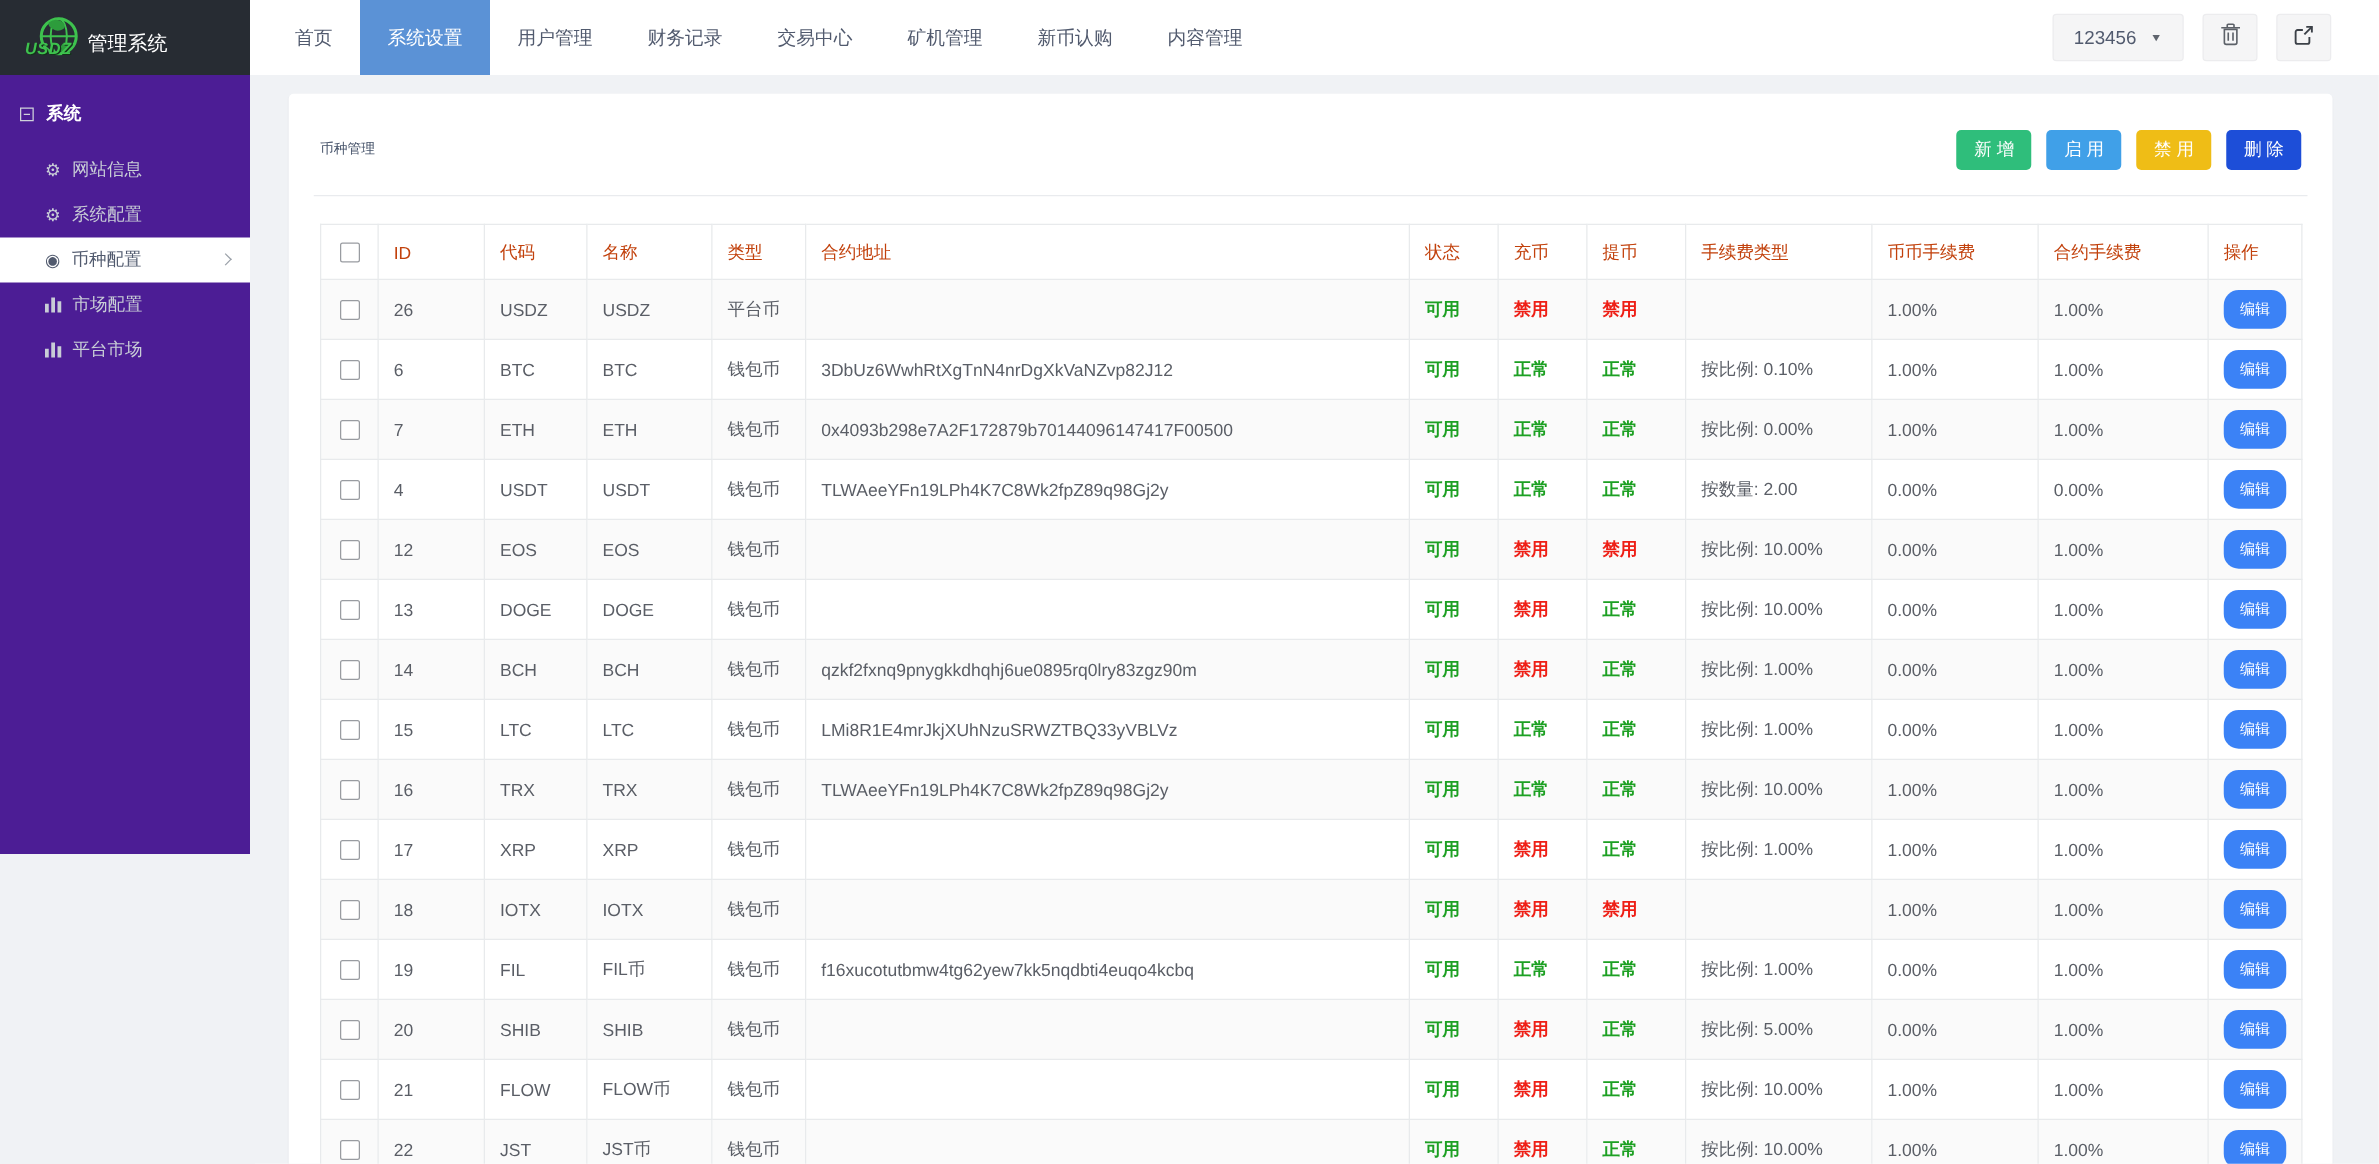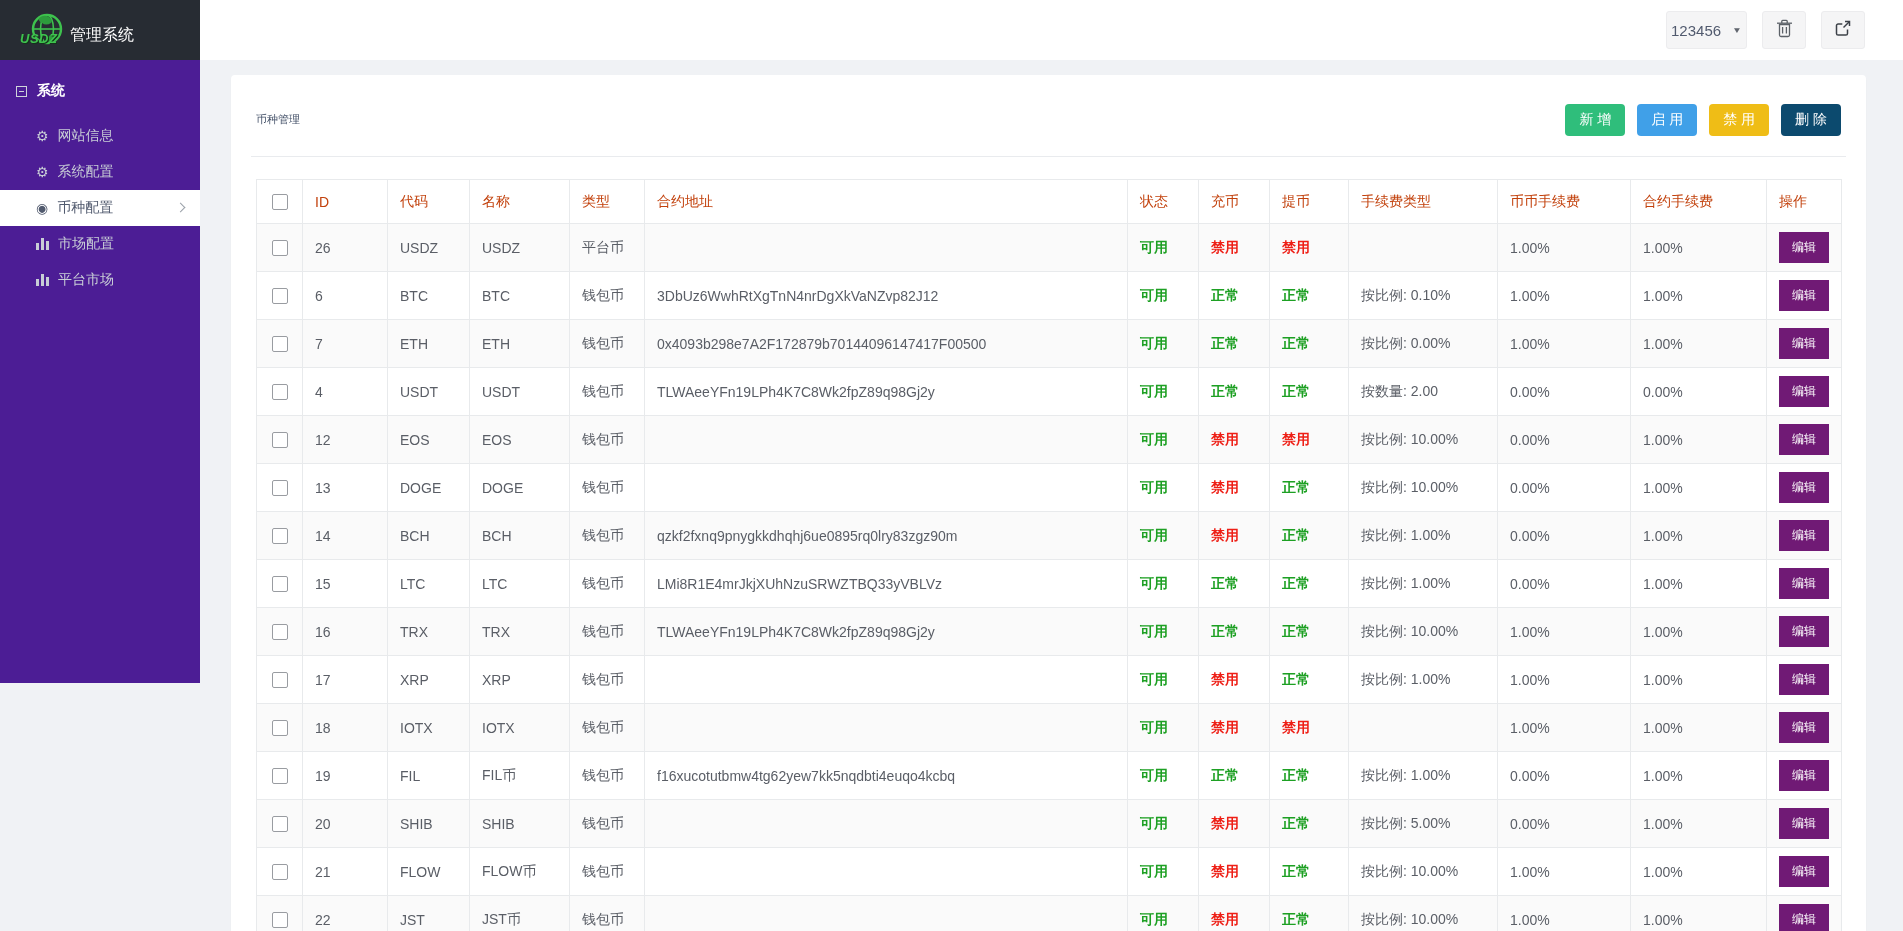--- a/index.html
+++ b/index.html
@@ -32,21 +32,21 @@
     display: flex; align-items: center; padding: 0 22px;
     font-size: 15px; color: #515a6e; cursor: pointer; white-space: nowrap;
   }
   .nav-item.active { background: #5b92d6; color: #fff; }
   .topbar-right {
     margin-left: auto; display: flex; align-items: center;
     gap: 15px; padding-right: 38px;
   }
   .user-dropdown {
     height: 38px; background: #f5f5f6; border: 1px solid #ececee;
-    border-radius: 3px; padding: 0 4px; display: flex; align-items: center;
+    border-radius: 3px; padding: 0 16px; display: flex; align-items: center;
     gap: 11px; font-size: 15px; color: #515a6e; cursor: pointer;
   }
   .caret-down { font-size: 10px; color: #60656e; transform: scaleY(0.85); }
   .icon-btn {
     width: 44px; height: 38px; background: #f5f5f6; border: 1px solid #ececee;
     border-radius: 3px; display: flex; align-items: center; justify-content: center;
     cursor: pointer;
   }
 
   
@@ -109,21 +109,21 @@
   }
   .coin-table td { height: 48px; font-size: 14px; color: #5a5e66; background: #fff; }
   .coin-table tbody tr:nth-child(odd) td { background: #fafafa; }
   .cb-col { text-align: center !important; padding: 0 !important; }
   .checkbox {
     display: inline-block; width: 16px; height: 16px; background: #fff;
     border: 1px solid #999ca1; border-radius: 2px; vertical-align: middle; cursor: pointer;
   }
   td.status-cell { font-weight: bold; }
   .edit-btn {
-    background: #701a75; color: #fff; border: none; border-radius: 0;
+    background: #3b82f6; color: #fff; border: none; border-radius: 12px;
     font-size: 12px; padding: 7px 13px; cursor: pointer;
     font-family: Liberation Mono, monospace;
   }
 </style>
 </head>
 <body>
 
 <div class="topbar">
   <div class="logo-block">
     <span class="logo-globe">
@@ -132,20 +132,30 @@
         <ellipse cx="21" cy="21" rx="6.5" ry="14" fill="none" stroke="#3ec24e" stroke-width="1.6"></ellipse>
         <line x1="7" y1="21" x2="35" y2="21" stroke="#3ec24e" stroke-width="1.6"></line>
         <path d="M13 10 q5 -4 10 -1 q4 2 2 6 q-5 3 -9 0 q-4 -2 -3 -5 Z" fill="#2d9c3c"></path>
         <path d="M24 27 q5 -1 5 3 q-1 4 -5 4 q-3 -1 -2 -4 Z" fill="#2d9c3c"></path>
       </svg>
       <span class="logo-usdz">USDZ</span>
     </span>
     <span class="logo-title">管理系统</span>
   </div>
 
+  <div class="nav">
+      <div class="nav-item">首页</div>
+      <div class="nav-item active">系统设置</div>
+      <div class="nav-item">用户管理</div>
+      <div class="nav-item">财务记录</div>
+      <div class="nav-item">交易中心</div>
+      <div class="nav-item">矿机管理</div>
+      <div class="nav-item">新币认购</div>
+      <div class="nav-item">内容管理</div>
+    </div>
 
   <div class="topbar-right">
     <div class="user-dropdown">
       <span>123456</span>
       <span class="caret-down">▼</span>
     </div>
     <div class="icon-btn">
       <span>
         <svg width="17" height="19" viewBox="0 0 17 19" fill="none" stroke="#5c6168" stroke-width="1.3">
           <path d="M3.5 5.5 h10 v10.5 a1.5 1.5 0 0 1 -1.5 1.5 h-7 a1.5 1.5 0 0 1 -1.5 -1.5 Z"></path>
@@ -207,21 +217,21 @@
 </div>
 
 <div class="main">
   <div class="card">
     <div class="card-header">
       <div class="page-title">币种管理</div>
       <div class="actions">
           <button class="action-btn" style="background: rgb(47, 190, 123);">新 增</button>
           <button class="action-btn" style="background: rgb(64, 160, 232);">启 用</button>
           <button class="action-btn" style="background: rgb(239, 189, 22);">禁 用</button>
-          <button class="action-btn" style="background: #0c4a6e;">删 除</button>
+          <button class="action-btn" style="background: #1d4ed8;">删 除</button>
         </div>
     </div>
     <div class="card-divider"></div>
     <div class="table-wrap">
       <table class="coin-table">
         <colgroup>
           <col style="width:46px">
             <col style="width:85px">
             <col style="width:82px">
           <col style="width:100px">

